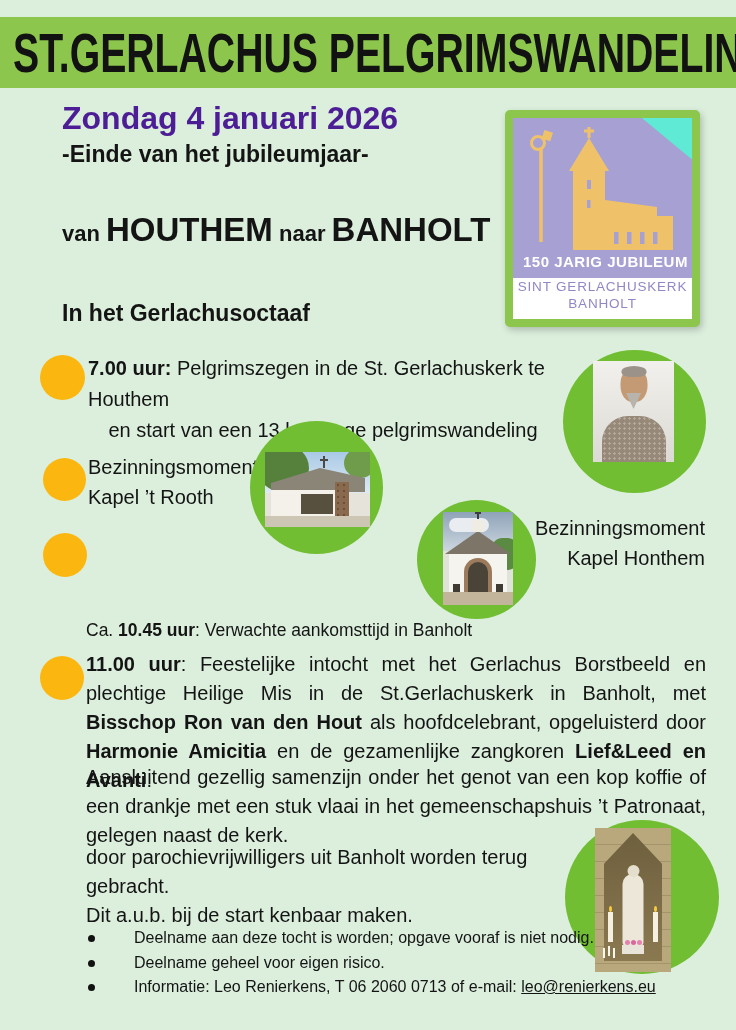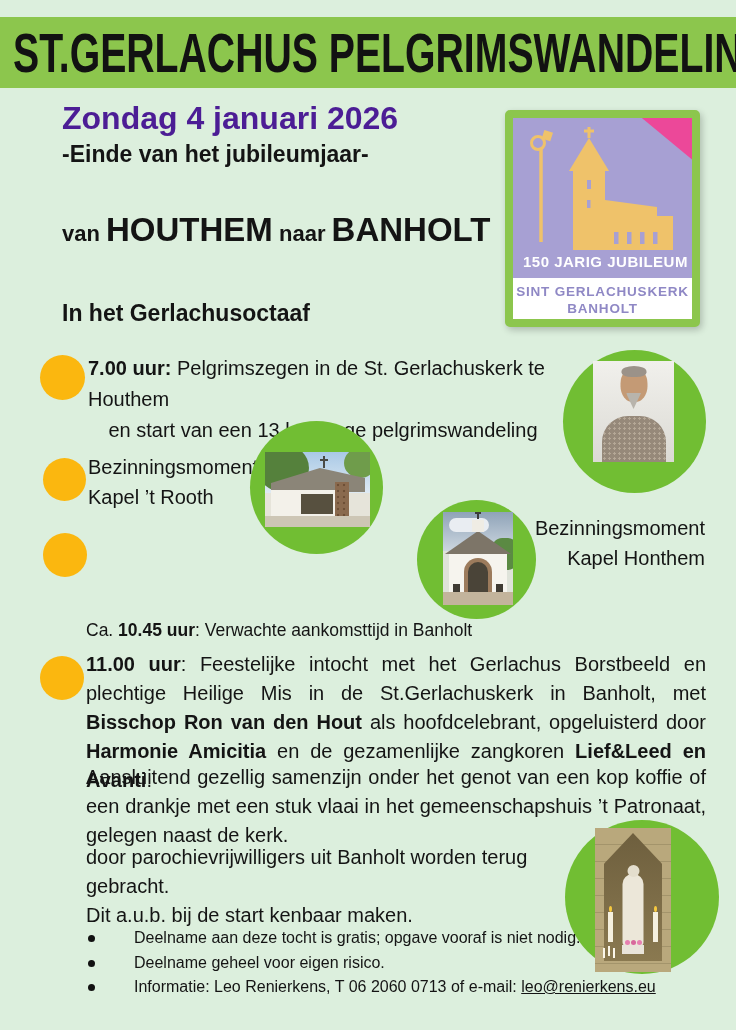--- a/index.html
+++ b/index.html
@@ -25,37 +25,37 @@
   
   .date-title{left:62px;top:100px;font-size:32px;font-weight:bold;color:#4c1d95;}
   .sub-title{left:62px;top:141px;font-size:23px;font-weight:bold;}
   .route{left:62px;top:211px;font-size:22px;font-weight:bold;white-space:nowrap;}
   .route .big{font-size:33px;}
   .octaaf{left:62px;top:253px;font-size:23px;font-weight:bold;margin-top:47px;}
 
   
   .logo{
     left:505px;top:110px;width:179px;height:201px;
-    border:8px solid #8cc64d;border-radius:5px;background:#ec4899;
+    border:8px solid #8cc64d;border-radius:5px;background:#5eead4;
     box-shadow:2px 3px 7px rgba(0,0,0,.22);
   }
   .logo-purple{
     position:absolute;left:0;top:0;width:179px;height:160px;
     background:#a7a0d3;
     clip-path:polygon(0 0,72% 0,100% 26%,100% 100%,0 100%);
   }
   .logo-church{position:absolute;left:4px;top:6px;}
   .logo-jubileum{
     position:absolute;left:10px;bottom:8px;width:165px;
     color:#ffffff;font-weight:bold;font-size:15px;letter-spacing:.5px;white-space:nowrap;
   }
   .logo-white{
     position:absolute;left:0;top:160px;width:179px;height:41px;background:#ffffff;
-    text-align:center;color:#8f88c5;font-weight:bold;font-size:13.5px;letter-spacing:.8px;
-    line-height:17px;padding-top:5px;box-sizing:border-box;
+    text-align:center;color:#8f88c5;font-weight:normal;font-size:13.5px;letter-spacing:.8px;
+    line-height:17px;box-sizing:border-box;
   }
 
   
   .dot{background:#fbb70f;border-radius:50%;}
   .gcirc{background:#71be33;border-radius:50%;}
 
   .time7{left:88px;top:353px;width:505px;font-size:20px;line-height:31px;}
   .time7 .l2{text-align:center;width:470px;}
 
   .bez1{left:88px;top:452px;font-size:20px;line-height:30px;}
@@ -253,21 +253,21 @@
     <div class="s-candle s-c2"></div>
     <div class="s-statue"></div>
     <div class="s-flowers"></div>
     <div class="s-candelabra"></div>
   </div>
 </div>
 
 <div class="abs footer">
   <div class="f-row">
     <span class="f-dot"></span>
-    <span>Deelname aan deze tocht is gratis; opgave vooraf is niet nodig.</span>
+    <span>Deelname aan deze tocht is worden; opgave vooraf is niet nodig.</span>
   </div>
   <div class="f-row">
     <span class="f-dot"></span>
     <span>Deelname geheel voor eigen risico.</span>
   </div>
   <div class="f-row">
     <span class="f-dot"></span>
     <span>Informatie:  Leo Renierkens, T 06 2060 0713 of e-mail: </span><a class="email" href="#">leo@renierkens.eu</a>
   </div>
 </div>

